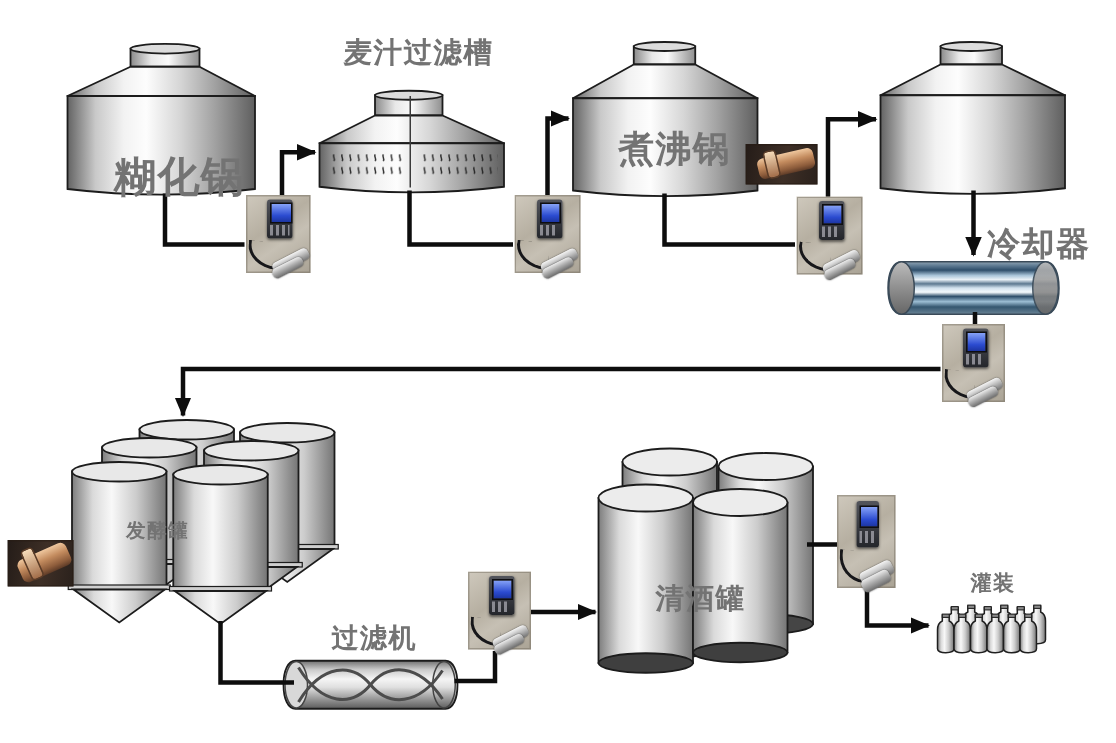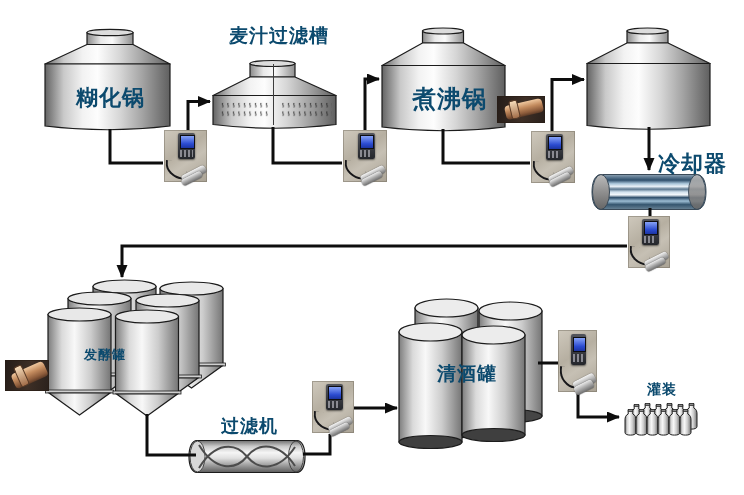--- a/index.html
+++ b/index.html
@@ -2,21 +2,21 @@
 <html><head>
 <meta charset="utf-8">
 <style>
   html,body{margin:0;padding:0;background:#fff;}
   #canvas{
     position:relative;width:744px;height:495px;background:#ffffff;
     font-family:"DejaVu Sans","Liberation Sans",sans-serif;overflow:hidden;
   }
   #art{position:absolute;left:0;top:0;z-index:1;}
   .lbl{
-    position:absolute;z-index:3;color:#0c4a6e;font-weight:600;
+    position:absolute;z-index:3;color:#737373;font-weight:600;
     white-space:nowrap;letter-spacing:1px;line-height:1;
   }
   
   .photo{
     position:absolute;z-index:2;
     background:linear-gradient(145deg,#cfc9bd 0%,#b6af a1 40%,#c6c0b4 60%,#a9a294 100%);
     background:linear-gradient(145deg,#cfc9bd 0%,#b6afa1 40%,#c6c0b4 60%,#a9a294 100%);
     box-shadow:inset 0 0 0 1px rgba(110,104,90,.45);
   }
   .photo .dev{position:absolute;left:33%;top:6%;width:40%;height:50%;
@@ -320,22 +320,22 @@
 
   <div class="copper" style="left:497px;top:96px;width:48px;height:27px">
     <div class="rod"></div>
     <div class="ring"></div>
   </div>
   <div class="copper c2" style="left:5px;top:360px;width:44px;height:31px">
     <div class="rod"></div>
     <div class="ring"></div>
   </div>
 
-  <div class="lbl" style="left:76px;top:87px;font-size:22px">糊化锅</div>
+  <div class="lbl" style="left:76px;top:104px;font-size:28px">糊化锅</div>
   <div class="lbl" style="left:229px;top:26px;font-size:19px">麦汁过滤槽</div>
   <div class="lbl" style="left:412px;top:87px;font-size:24px">煮沸锅</div>
   <div class="lbl" style="left:658px;top:153px;font-size:22px">冷却器</div>
   <div class="lbl" style="left:84px;top:348px;font-size:13px">发酵罐</div>
   <div class="lbl" style="left:221px;top:417px;font-size:18px">过滤机</div>
-  <div class="lbl" style="left:437px;top:364px;font-size:19px">清酒罐</div>
+  <div class="lbl" style="left:437px;top:390px;font-size:19px">清酒罐</div>
   <div class="lbl" style="left:647px;top:382px;font-size:14px">灌装</div>
 
 </div>
 
 </body></html>

